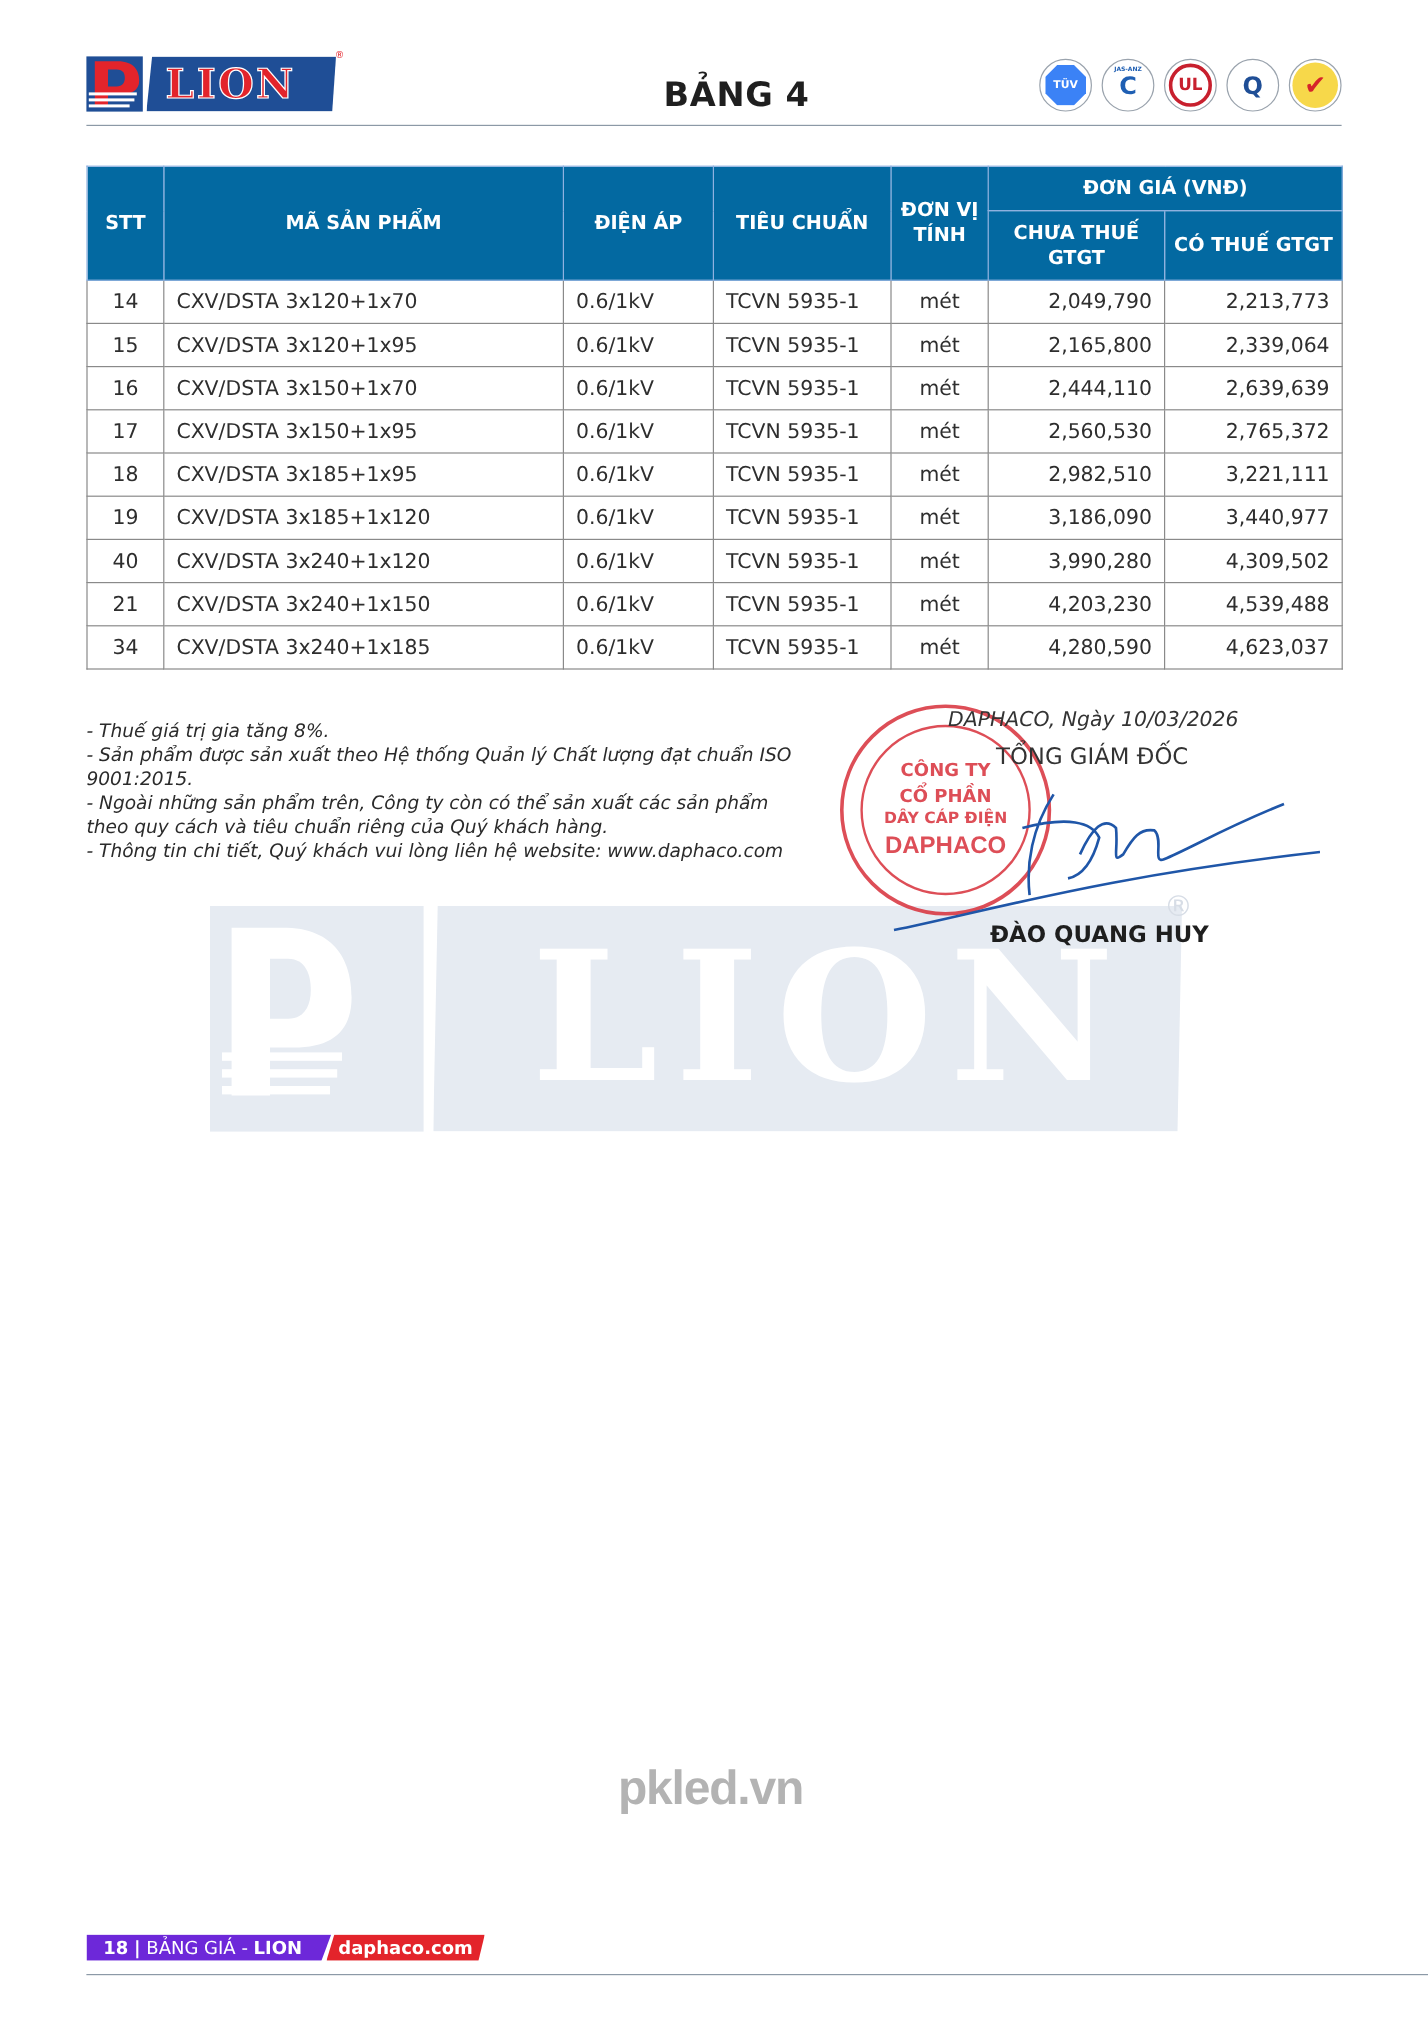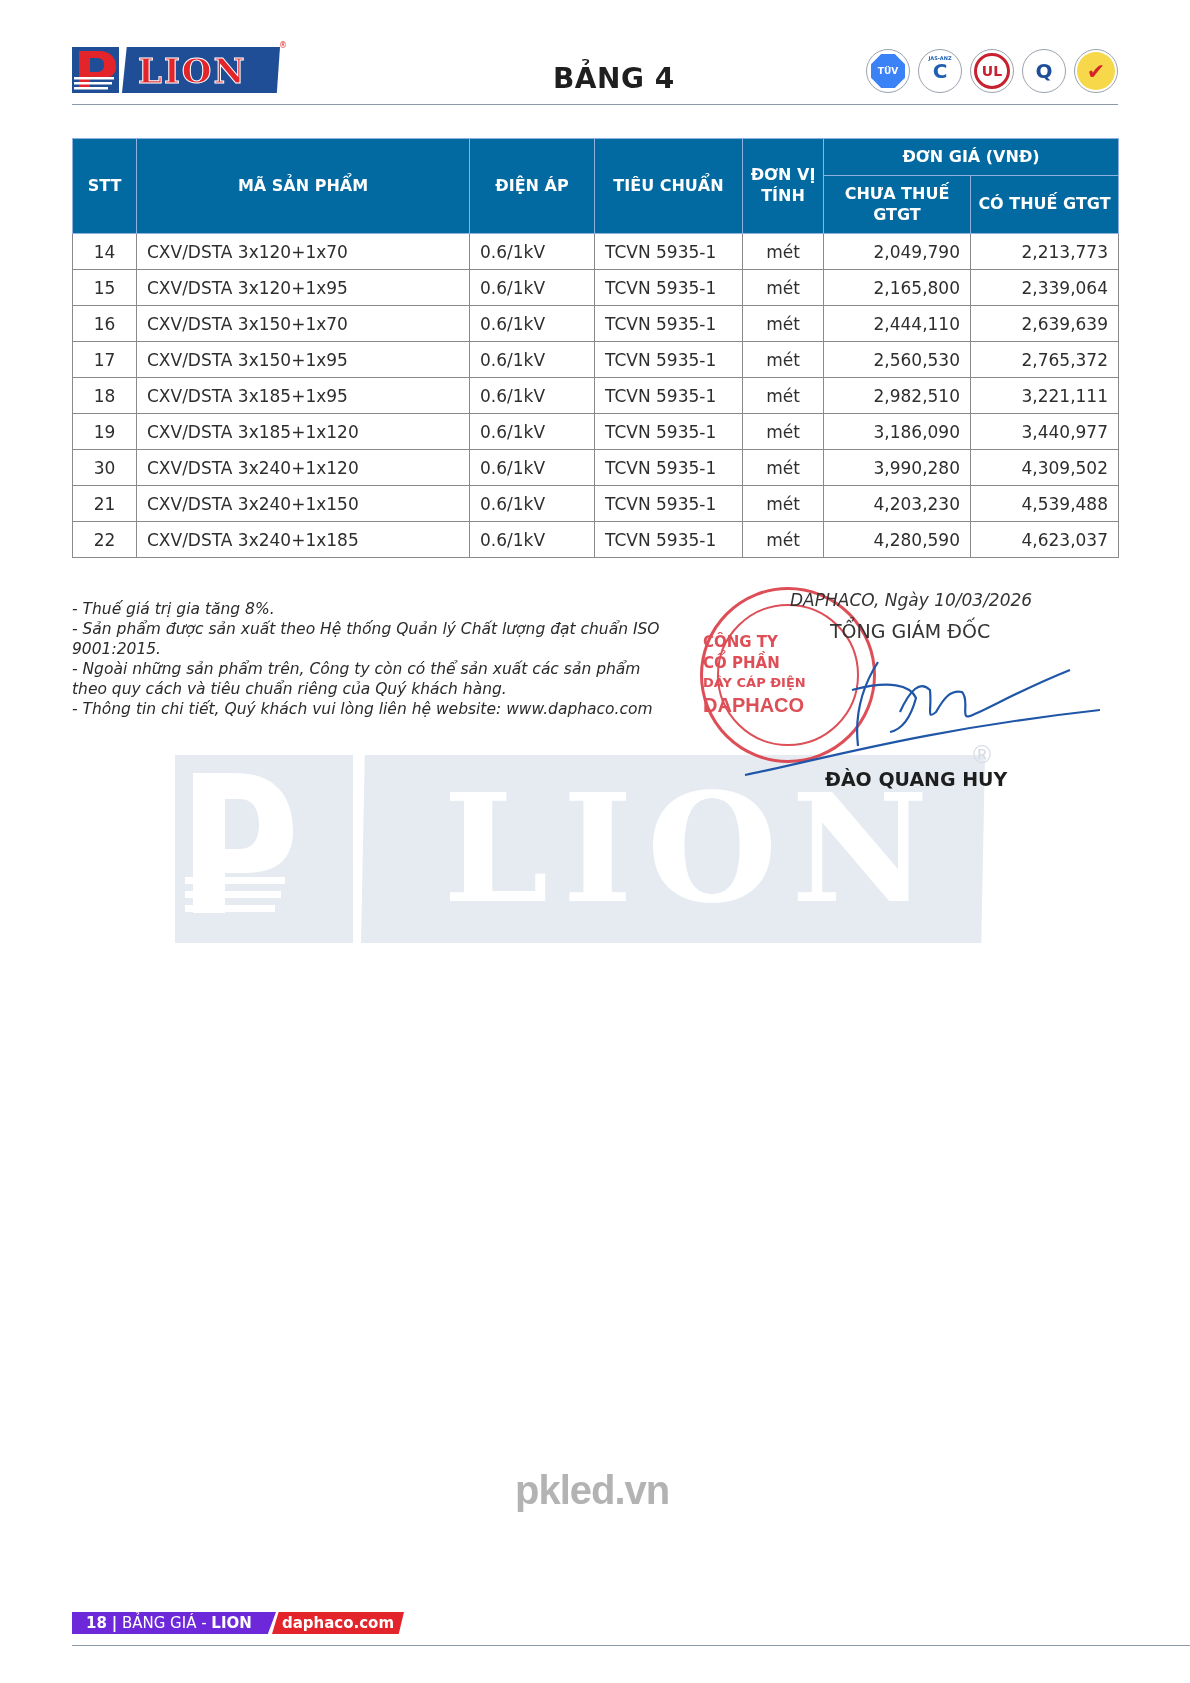--- a/index.html
+++ b/index.html
@@ -47,21 +47,21 @@
   
   .notes { position: absolute; left: 72px; top: 583px; width: 600px; font-style: italic; font-size: 15.5px; line-height: 20px; color: #2b2b2b; margin-top: 16px; }
   .sign { position: absolute; left: 790px; top: 590px; width: 310px; }
   .sign .date { position: absolute; left: 0; top: 0; font-style: italic; font-size: 17px; color: #333; white-space: nowrap; }
   .sign .role { position: absolute; left: 40px; top: 30px; font-size: 19px; color: #333; white-space: nowrap; }
   .sign .name { position: absolute; left: 35px; top: 178px; font-size: 19px; font-weight: bold; color: #1e1e1e; white-space: nowrap; }
 
   .stamp { position: absolute; left: 700px; top: 587px; width: 176px; height: 176px; border-radius: 50%;
            border: 3px solid #d8303a; opacity: 0.85; }
   .stamp .ring { position: absolute; left: 14px; top: 14px; width: 142px; height: 142px; border-radius: 50%; border: 2px solid #d8303a; }
-  .stamp .l1, .stamp .l2, .stamp .l3, .stamp .l4 { position: absolute; width: 100%; text-align: left; color: #d8303a; font-weight: bold; }
+  .stamp .l1, .stamp .l2, .stamp .l3, .stamp .l4 { position: absolute; width: 100%; text-align: center; color: #d8303a; font-weight: bold; }
   .stamp .l1 { top: 43px; font-size: 15px; }
   .stamp .l2 { top: 64px; font-size: 15px; }
   .stamp .l3 { top: 85px; font-size: 13px; }
   .stamp .l4 { top: 104px; font-size: 20px; font-family: Liberation Sans, sans-serif; }
   .signature { position: absolute; left: 740px; top: 650px; width: 360px; height: 130px; }
 
   
   .wm { position: absolute; left: 175px; top: 755px; width: 810px; height: 188px; }
   .wm .pbox { position: absolute; left: 0; top: 0; width: 178px; height: 188px; background: #e6ebf2; }
   .wm .pshape { position: absolute; left: 10px; top: 18px; width: 110px; height: 150px; }
@@ -196,39 +196,39 @@
     <tr>
       <td class="c">19</td>
       <td class="l">CXV/DSTA 3x185+1x120</td>
       <td class="l">0.6/1kV</td>
       <td class="l">TCVN 5935-1</td>
       <td class="c">mét</td>
       <td class="r">3,186,090</td>
       <td class="r">3,440,977</td>
     </tr>
     <tr>
-      <td class="c">30</td>
+      <td class="c">40</td>
       <td class="l">CXV/DSTA 3x240+1x120</td>
       <td class="l">0.6/1kV</td>
       <td class="l">TCVN 5935-1</td>
       <td class="c">mét</td>
       <td class="r">3,990,280</td>
       <td class="r">4,309,502</td>
     </tr>
     <tr>
       <td class="c">21</td>
       <td class="l">CXV/DSTA 3x240+1x150</td>
       <td class="l">0.6/1kV</td>
       <td class="l">TCVN 5935-1</td>
       <td class="c">mét</td>
       <td class="r">4,203,230</td>
       <td class="r">4,539,488</td>
     </tr>
     <tr>
-      <td class="c">22</td>
+      <td class="c">34</td>
       <td class="l">CXV/DSTA 3x240+1x185</td>
       <td class="l">0.6/1kV</td>
       <td class="l">TCVN 5935-1</td>
       <td class="c">mét</td>
       <td class="r">4,280,590</td>
       <td class="r">4,623,037</td>
     </tr>
   </tbody>
 </table>
 

